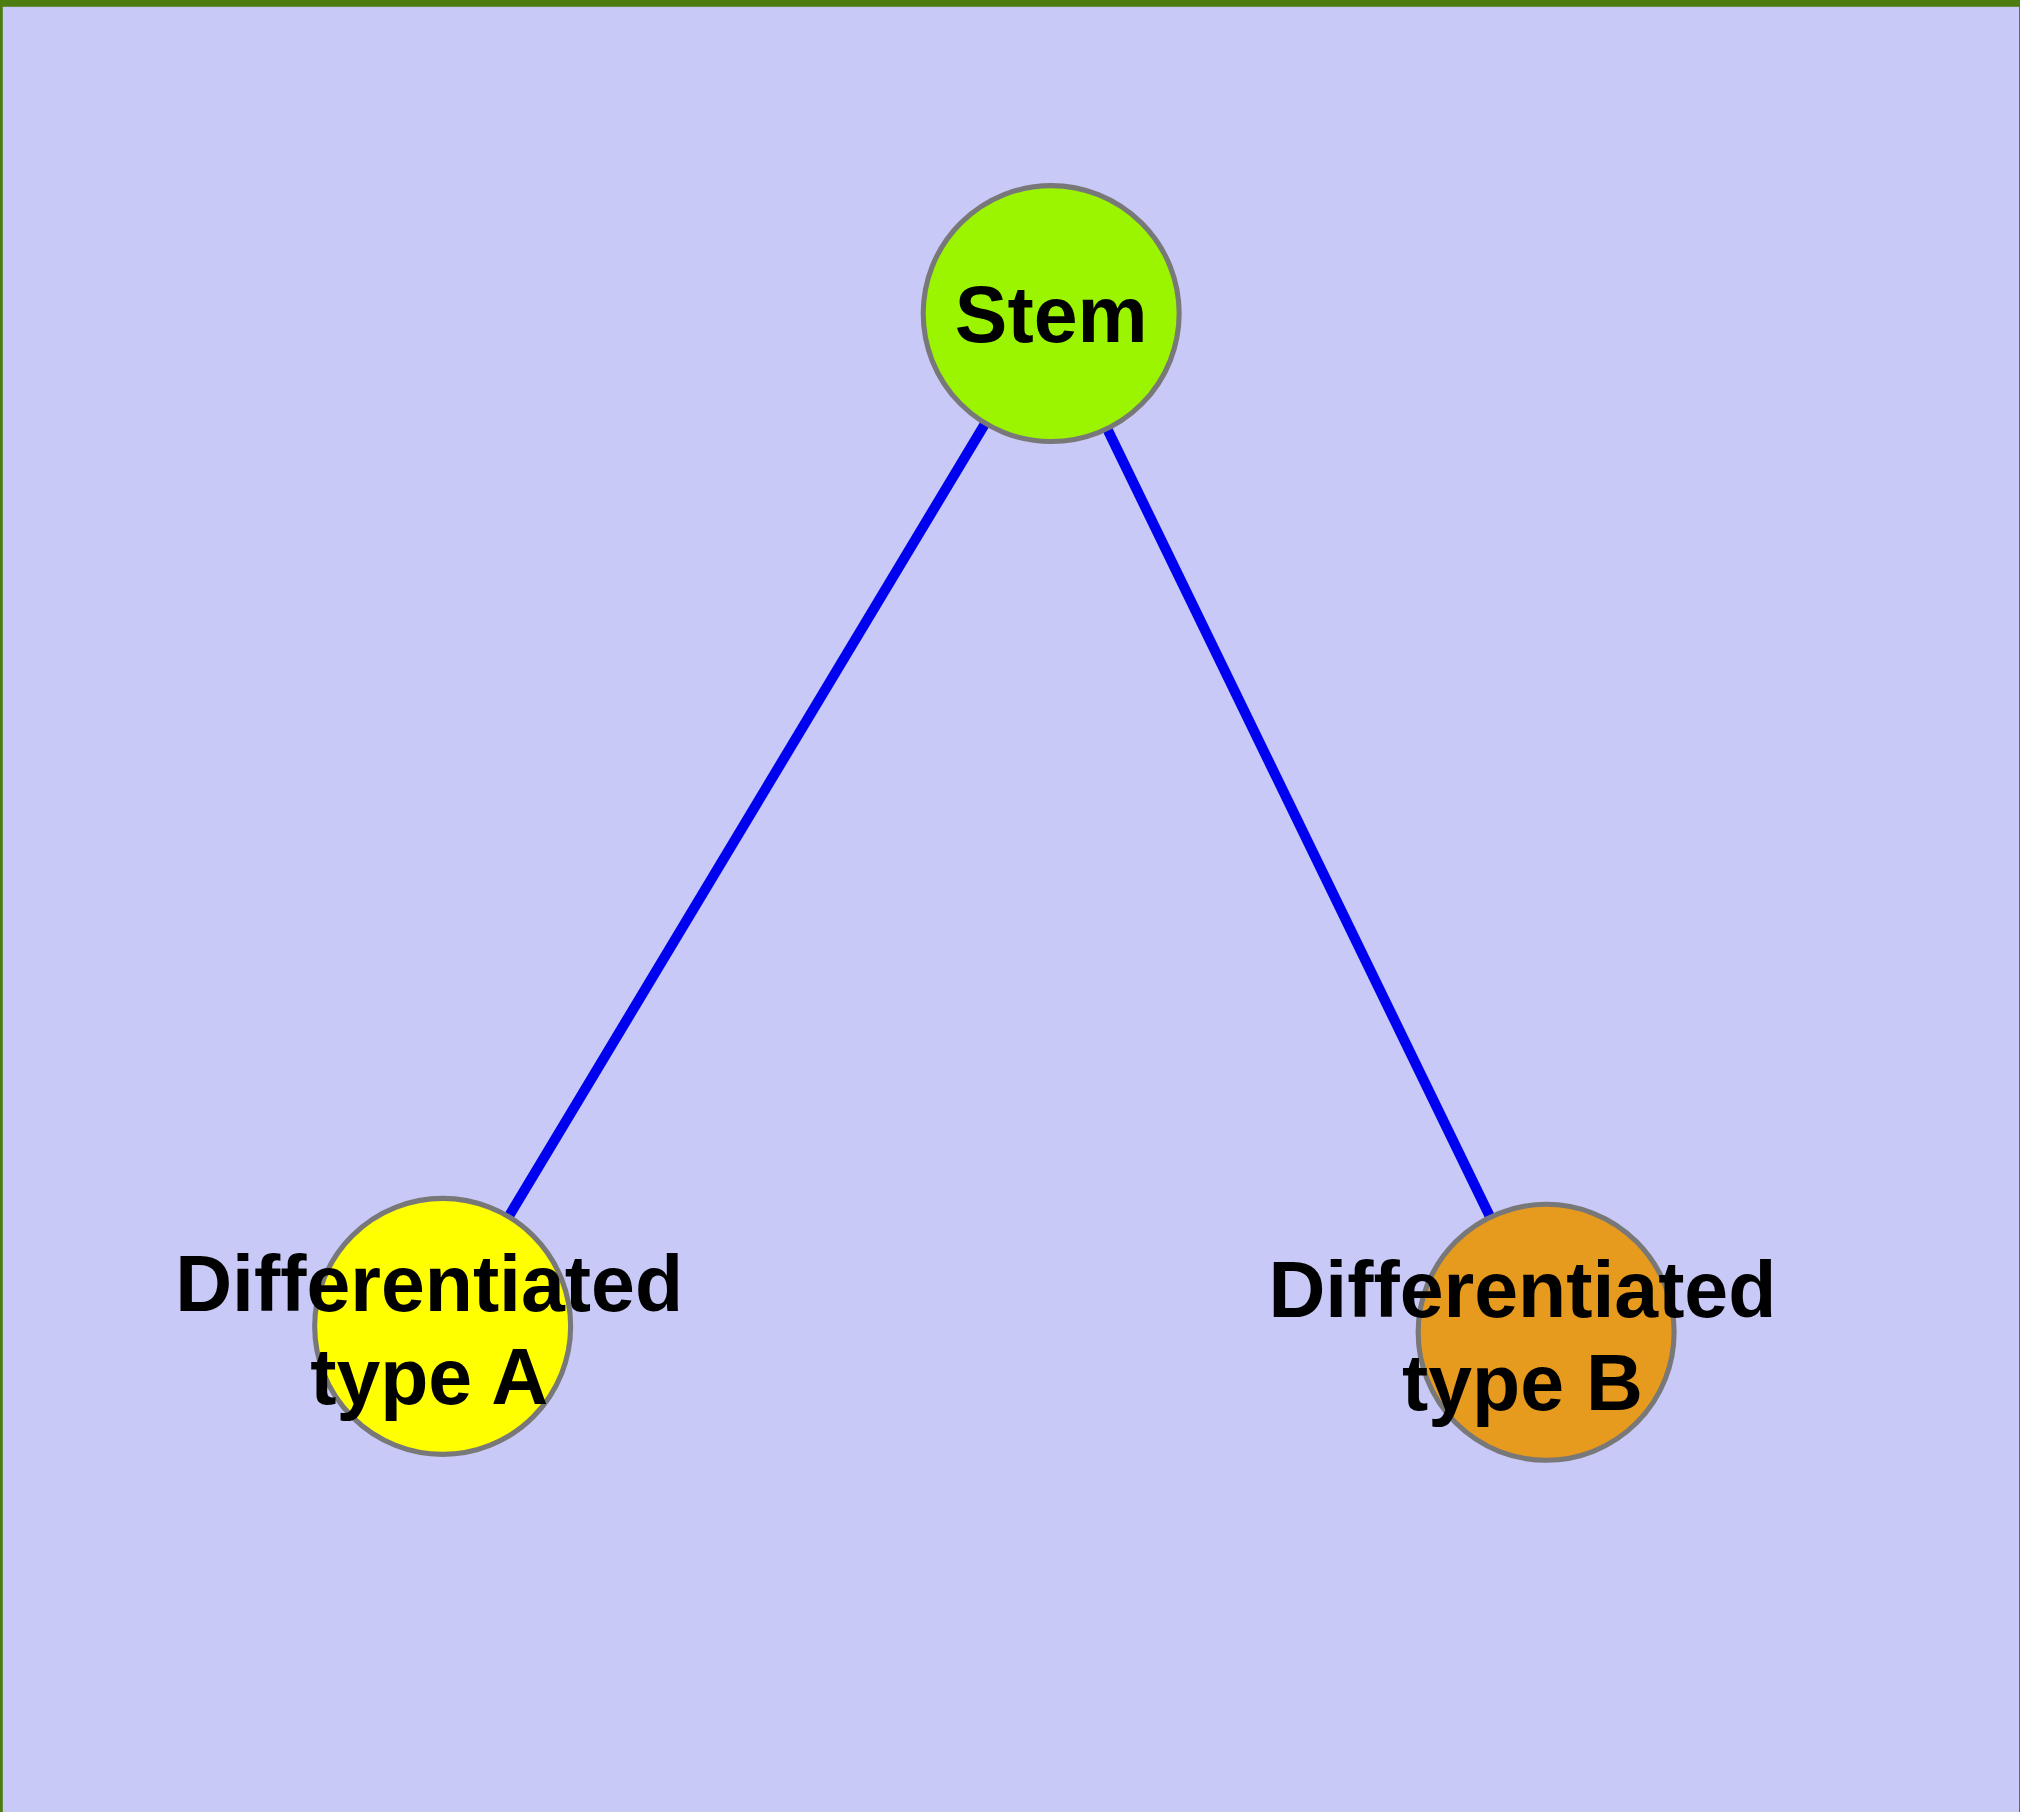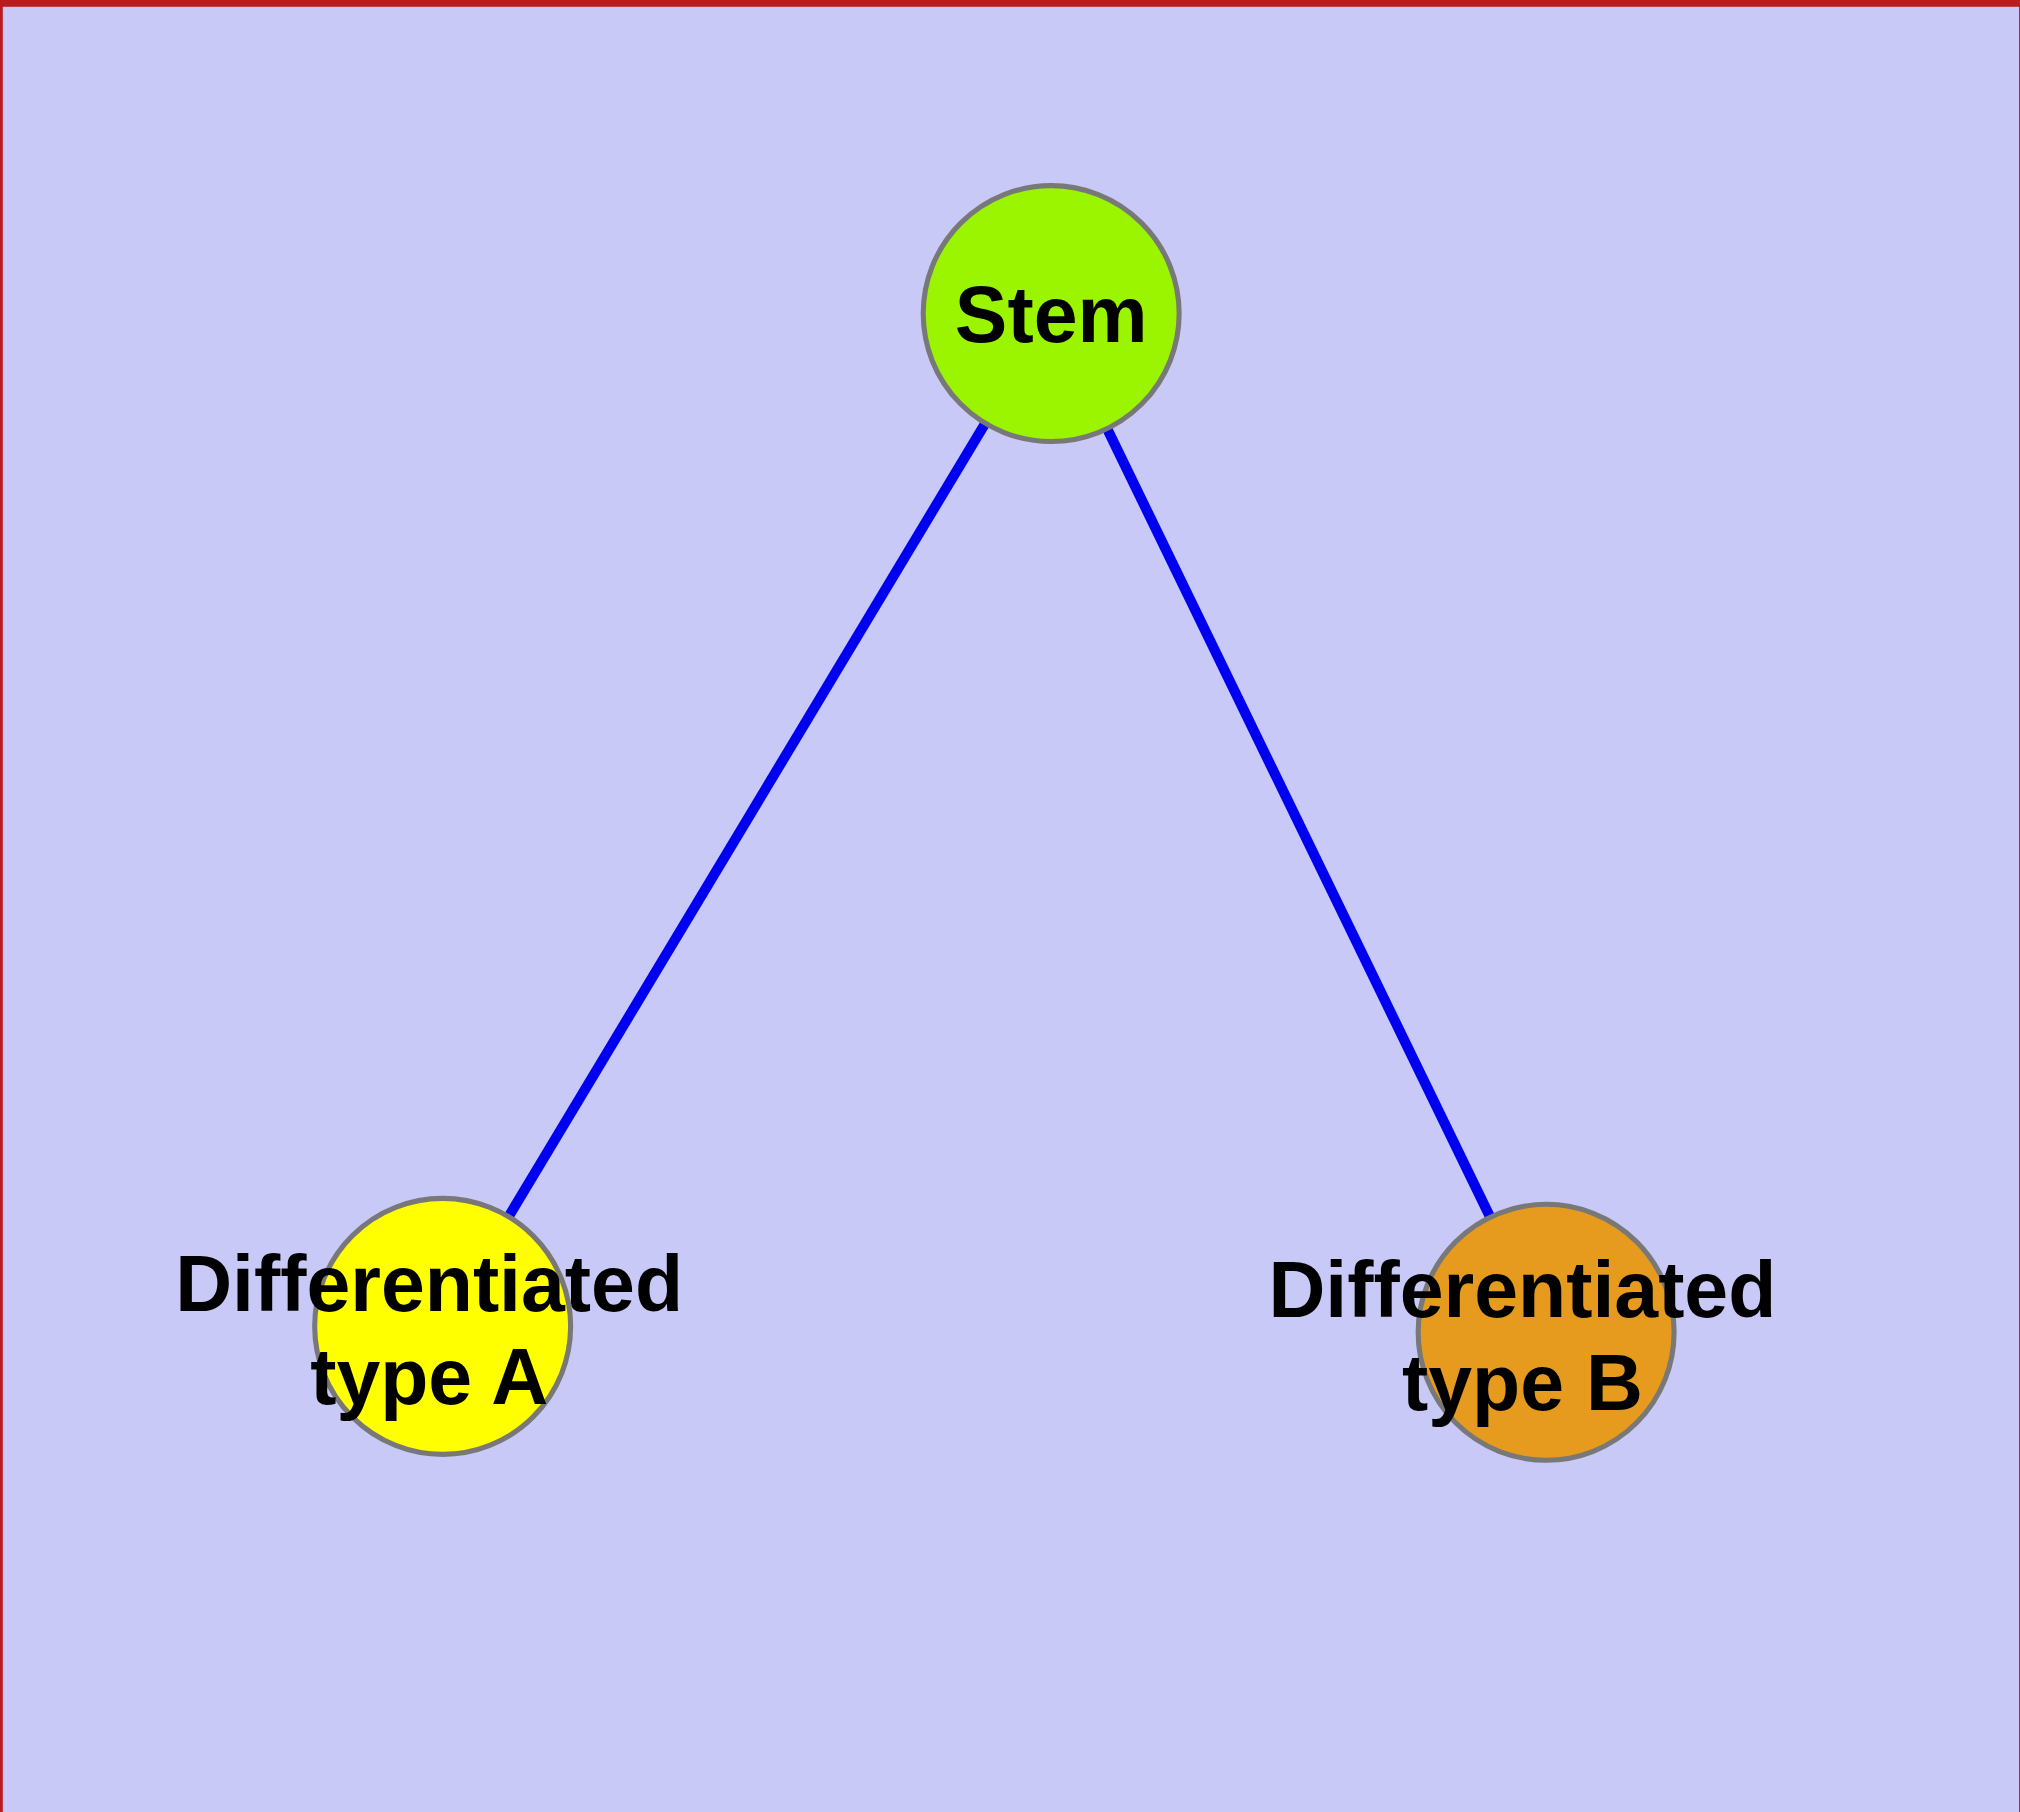--- a/index.html
+++ b/index.html
@@ -4,21 +4,21 @@
 <style>
   html, body {
     margin: 0;
     padding: 0;
     background: #ffffff;
   }
   .canvas-wrap {
     position: relative;
     width: 2021px;
     height: 1812px;
-    background: #b91c1c;
+    background: #4d7c0f;
     overflow: hidden;
   }
   svg {
     display: block;
     width: 2021px;
     height: 1812px;
   }
   .node-label {
     font-family: "Liberation Sans", sans-serif;
     font-weight: bold;

